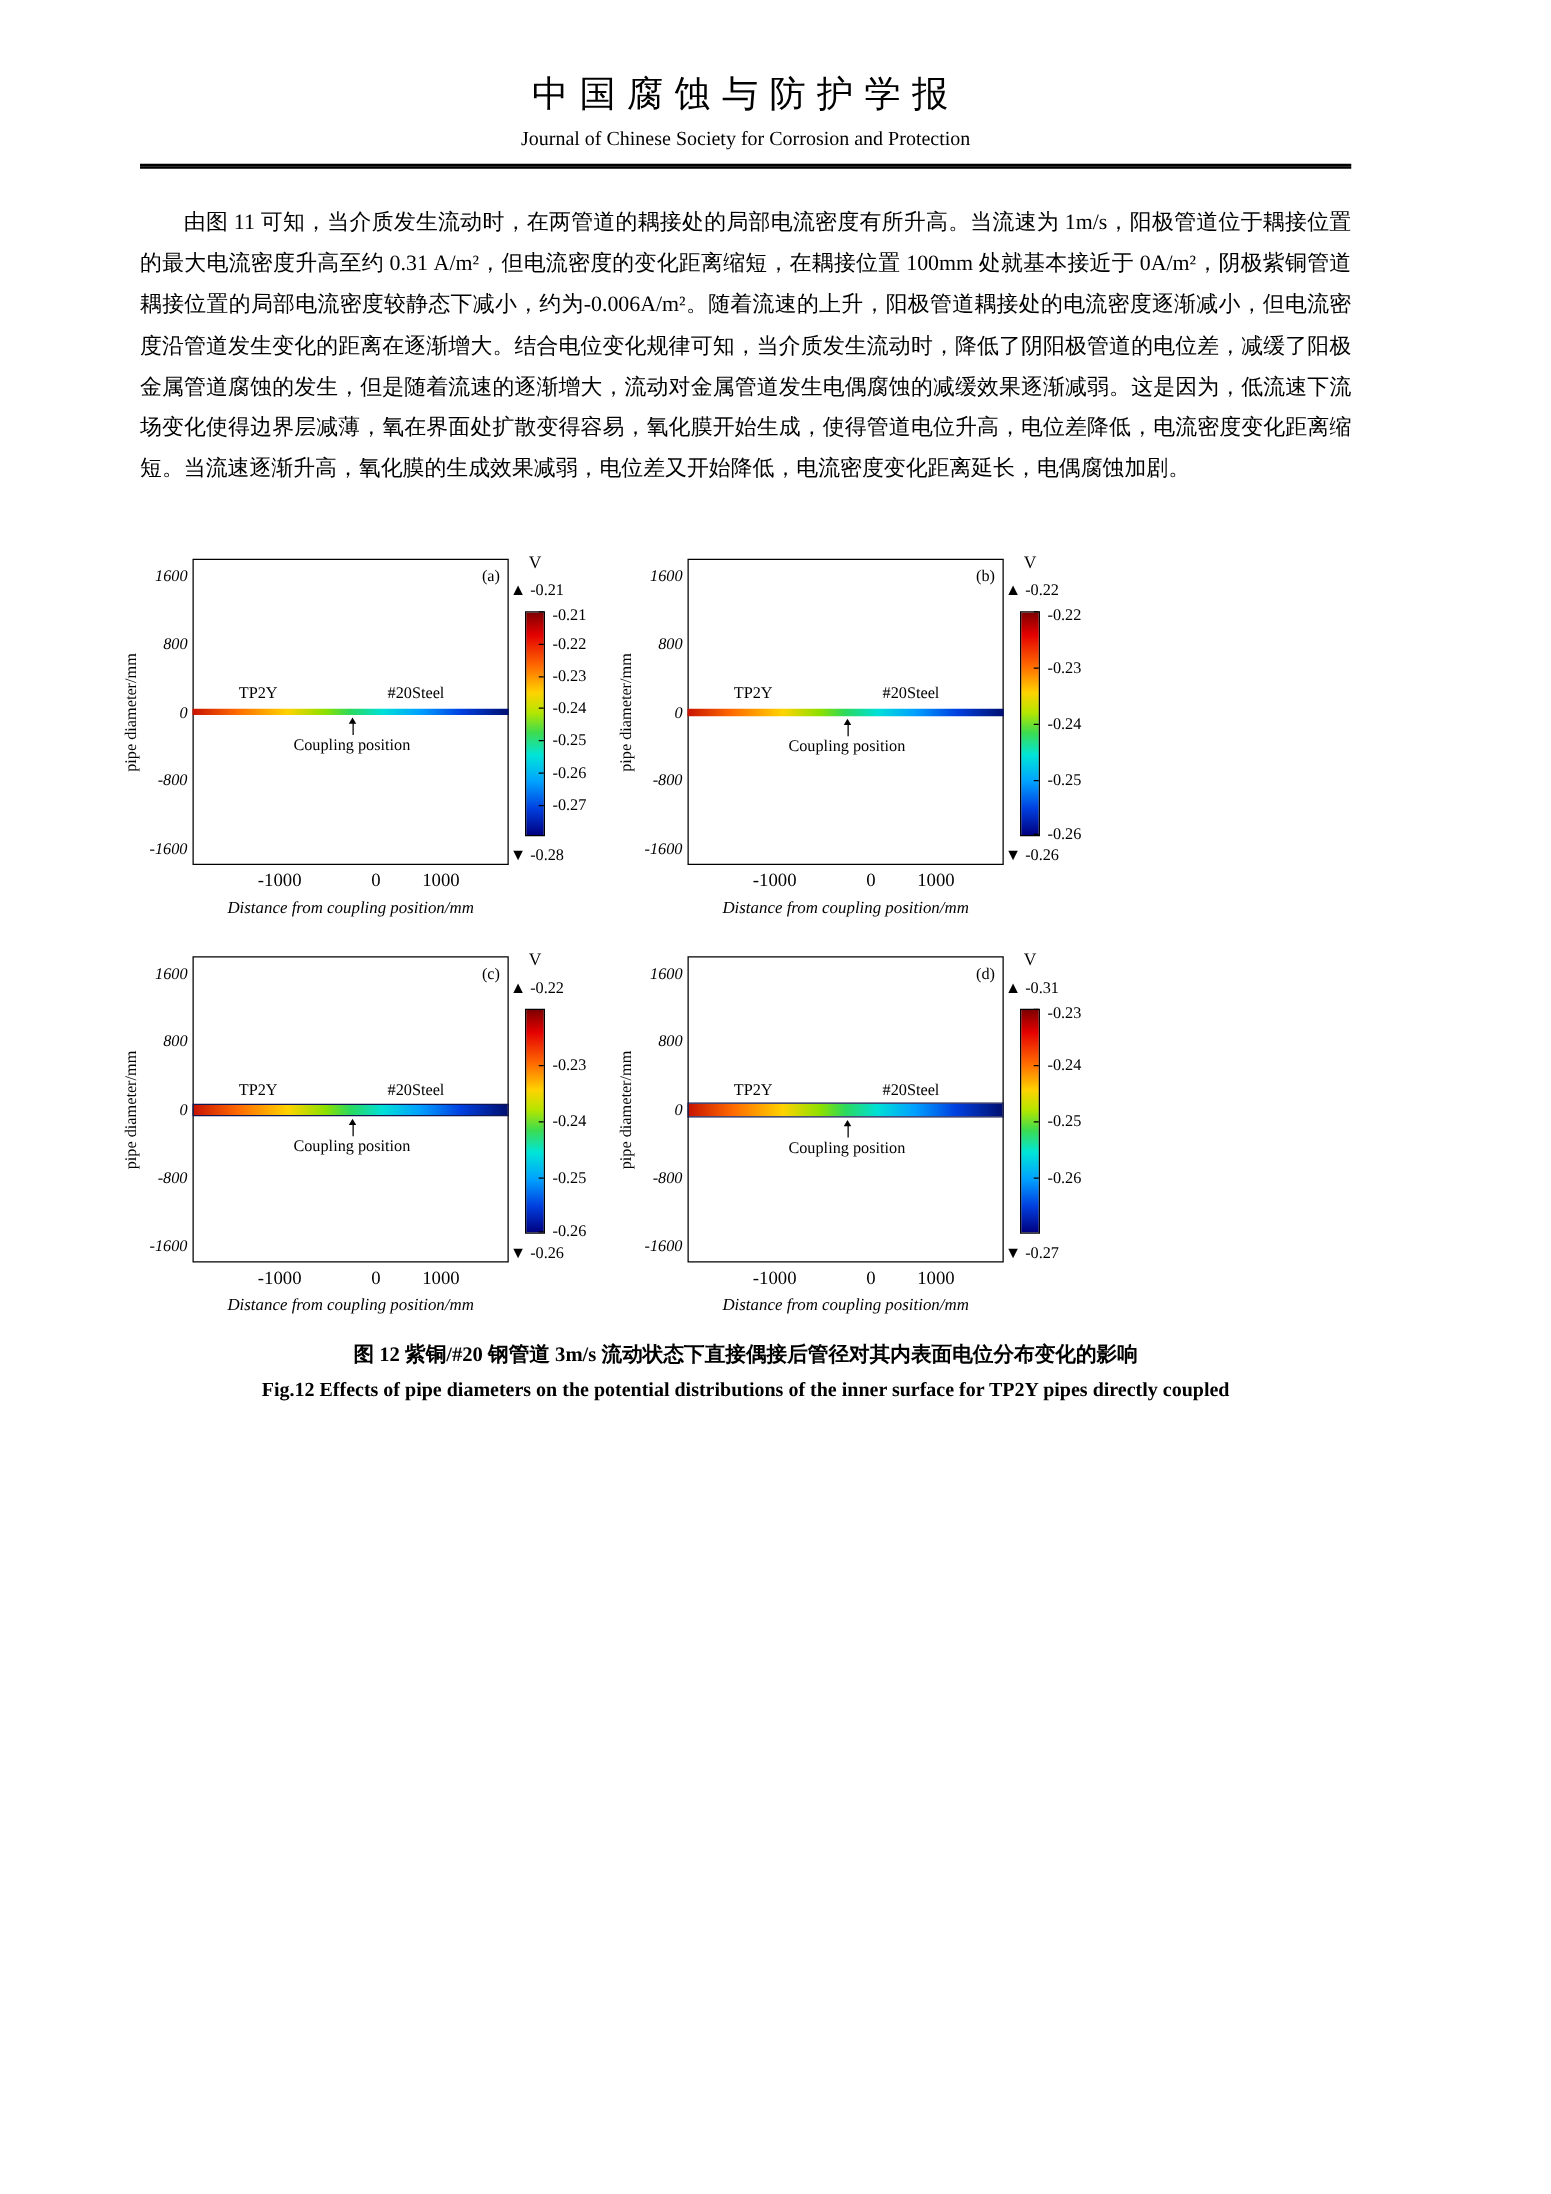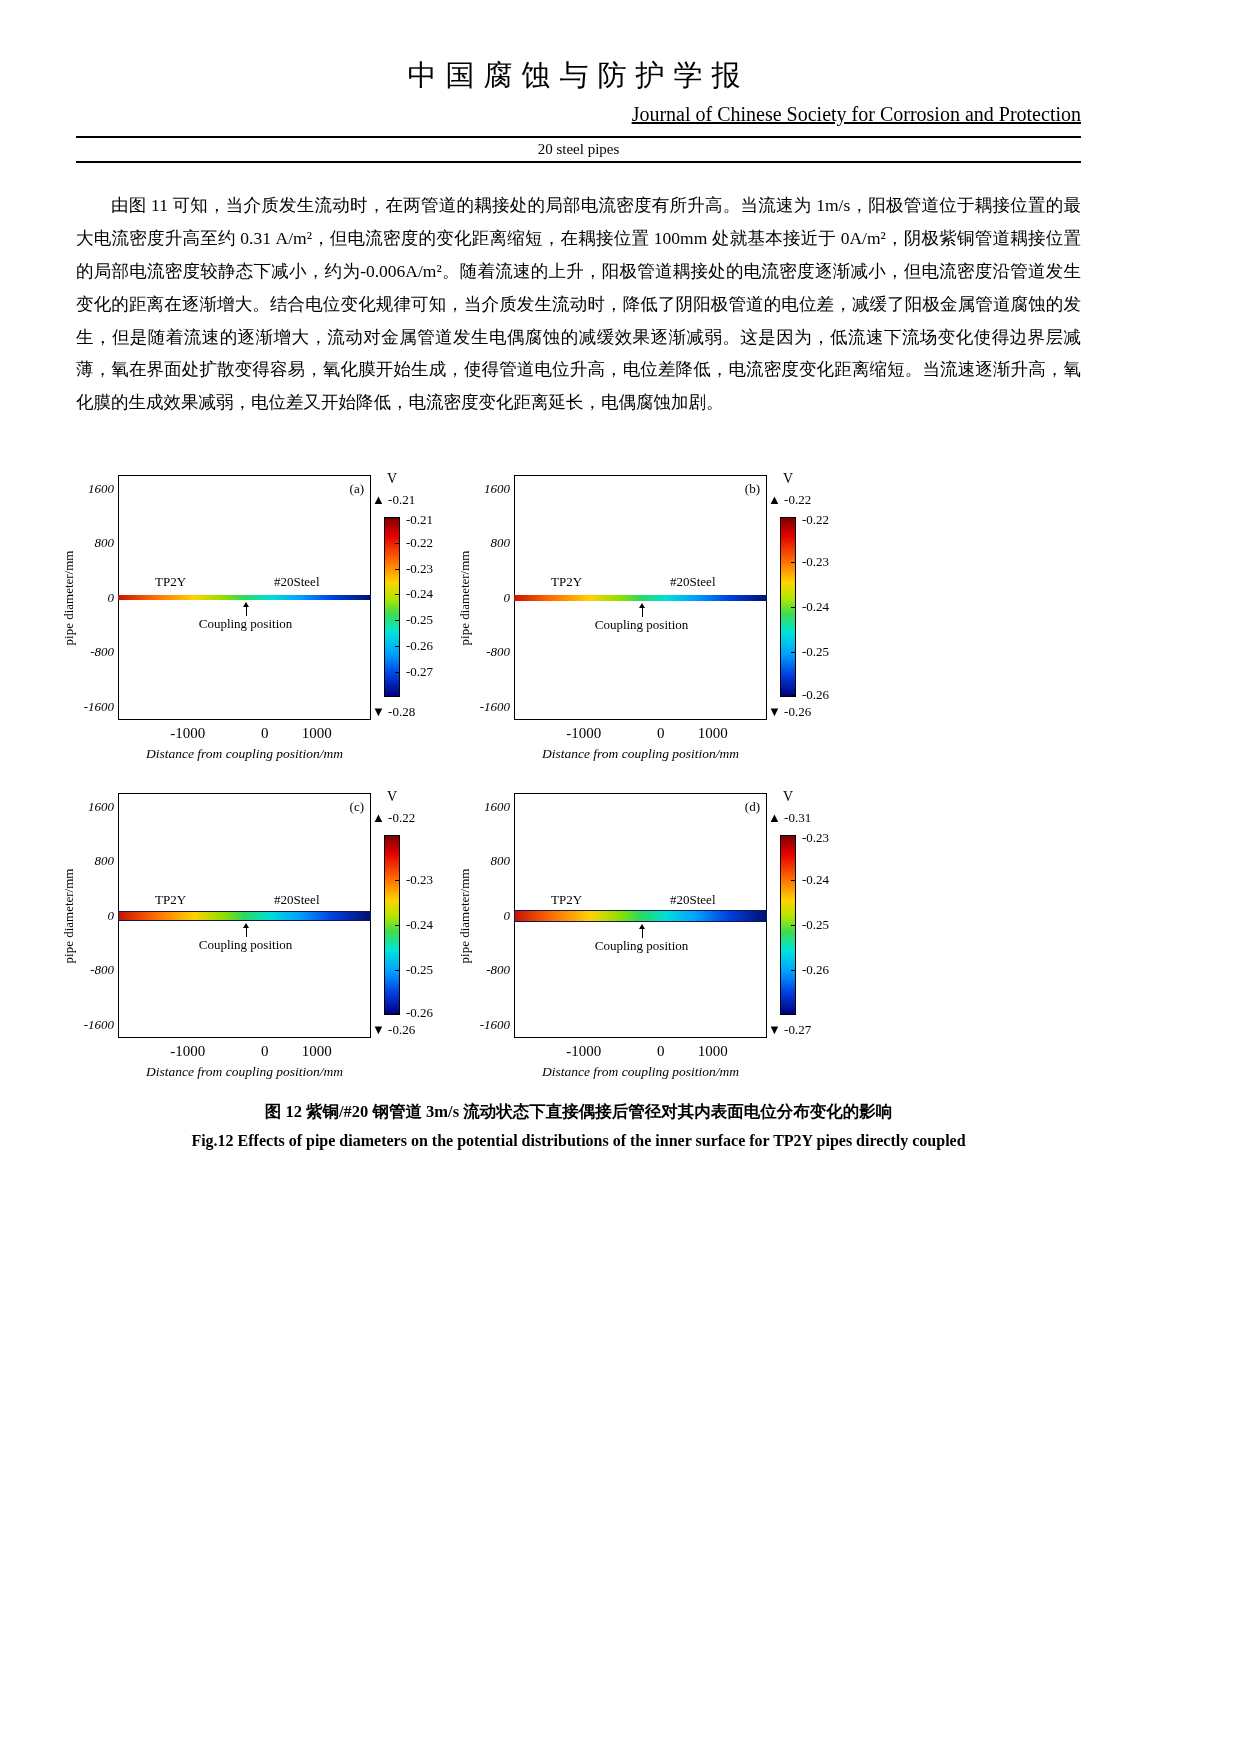--- a/index.html
+++ b/index.html
@@ -2,24 +2,24 @@
 <html><head>
 <meta charset="utf-8">
 <style>
   * { margin:0; padding:0; box-sizing:border-box; }
   html,body { background:#ffffff; }
   .sheet {
     width:1241px; height:1755px; background:#fff; color:#000;
     font-family:"Liberation Serif","DejaVu Serif",serif;
     overflow:hidden; position:relative; margin:0 auto;
   }
-  .content { padding:56px 160px 0 76px; }
+  .content { padding:56px 160px 0 112px; }
 
   .j-cn { text-align:center; font-size:29px; letter-spacing:9px; }
-  .j-en { text-align:right; font-size:20px; margin-top:7px;text-decoration:underline; }
+  .j-en { text-align:center; font-size:16px; margin-top:7px; }
   .rule-top { border-top:2px solid #000; margin-top:10px; }
   .running { text-align:center; font-size:15px; padding:3px 0 3px 0; }
   .rule-bottom { border-top:2px solid #000; }
 
   .body-para {
     margin-top:26px; font-size:17.5px; line-height:1.88;
     text-align:justify; text-indent:2em;
   }
   .section-para {
     margin-top:58px; font-size:17.5px; line-height:2.55; text-align:justify;
@@ -68,21 +68,20 @@
 </head>
 <body>
 
 <div class="sheet">
   <div class="content">
 
     <header>
       <div class="j-cn">中国腐蚀与防护学报</div>
       <div class="j-en">Journal of Chinese Society for Corrosion and Protection</div>
       <div class="rule-top"></div>
-      <div class="running">20 steel pipes</div>
       <div class="rule-bottom"></div>
     </header>
 
     <p class="body-para">由图 11 可知，当介质发生流动时，在两管道的耦接处的局部电流密度有所升高。当流速为 1m/s，阳极管道位于耦接位置的最大电流密度升高至约 0.31 A/m²，但电流密度的变化距离缩短，在耦接位置 100mm 处就基本接近于 0A/m²，阴极紫铜管道耦接位置的局部电流密度较静态下减小，约为-0.006A/m²。随着流速的上升，阳极管道耦接处的电流密度逐渐减小，但电流密度沿管道发生变化的距离在逐渐增大。结合电位变化规律可知，当介质发生流动时，降低了阴阳极管道的电位差，减缓了阳极金属管道腐蚀的发生，但是随着流速的逐渐增大，流动对金属管道发生电偶腐蚀的减缓效果逐渐减弱。这是因为，低流速下流场变化使得边界层减薄，氧在界面处扩散变得容易，氧化膜开始生成，使得管道电位升高，电位差降低，电流密度变化距离缩短。当流速逐渐升高，氧化膜的生成效果减弱，电位差又开始降低，电流密度变化距离延长，电偶腐蚀加剧。</p>
 
 
     <div id="figure-grid">
         <div class="panel">
           <div class="ylab" style="top: 124.5px; left: -116.5px; width: 245px;">pipe diameter/mm</div>
           <div class="ytick-label" style="left: 14px; top: 15.6111px; width: 38px;">1600</div>

